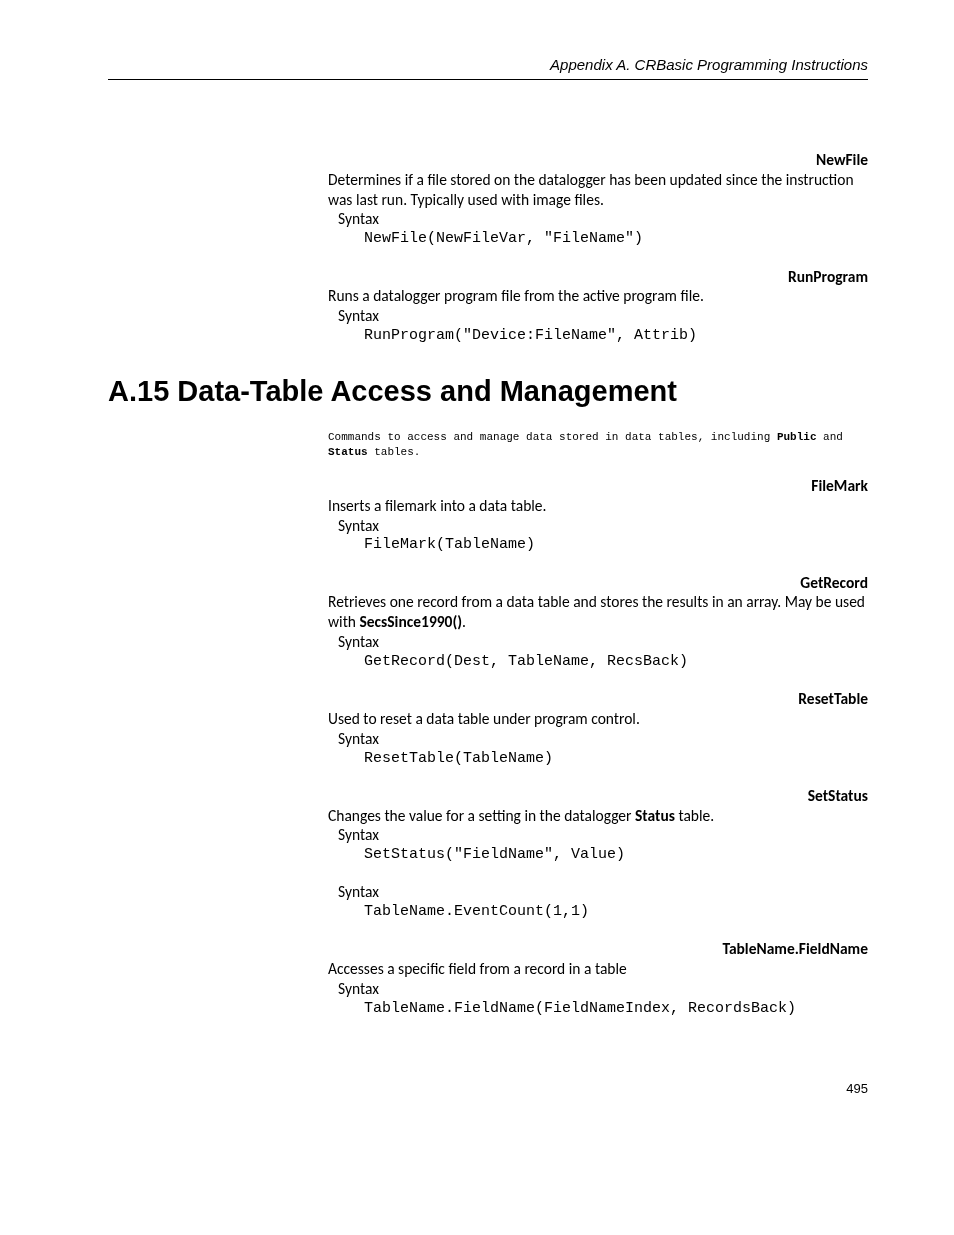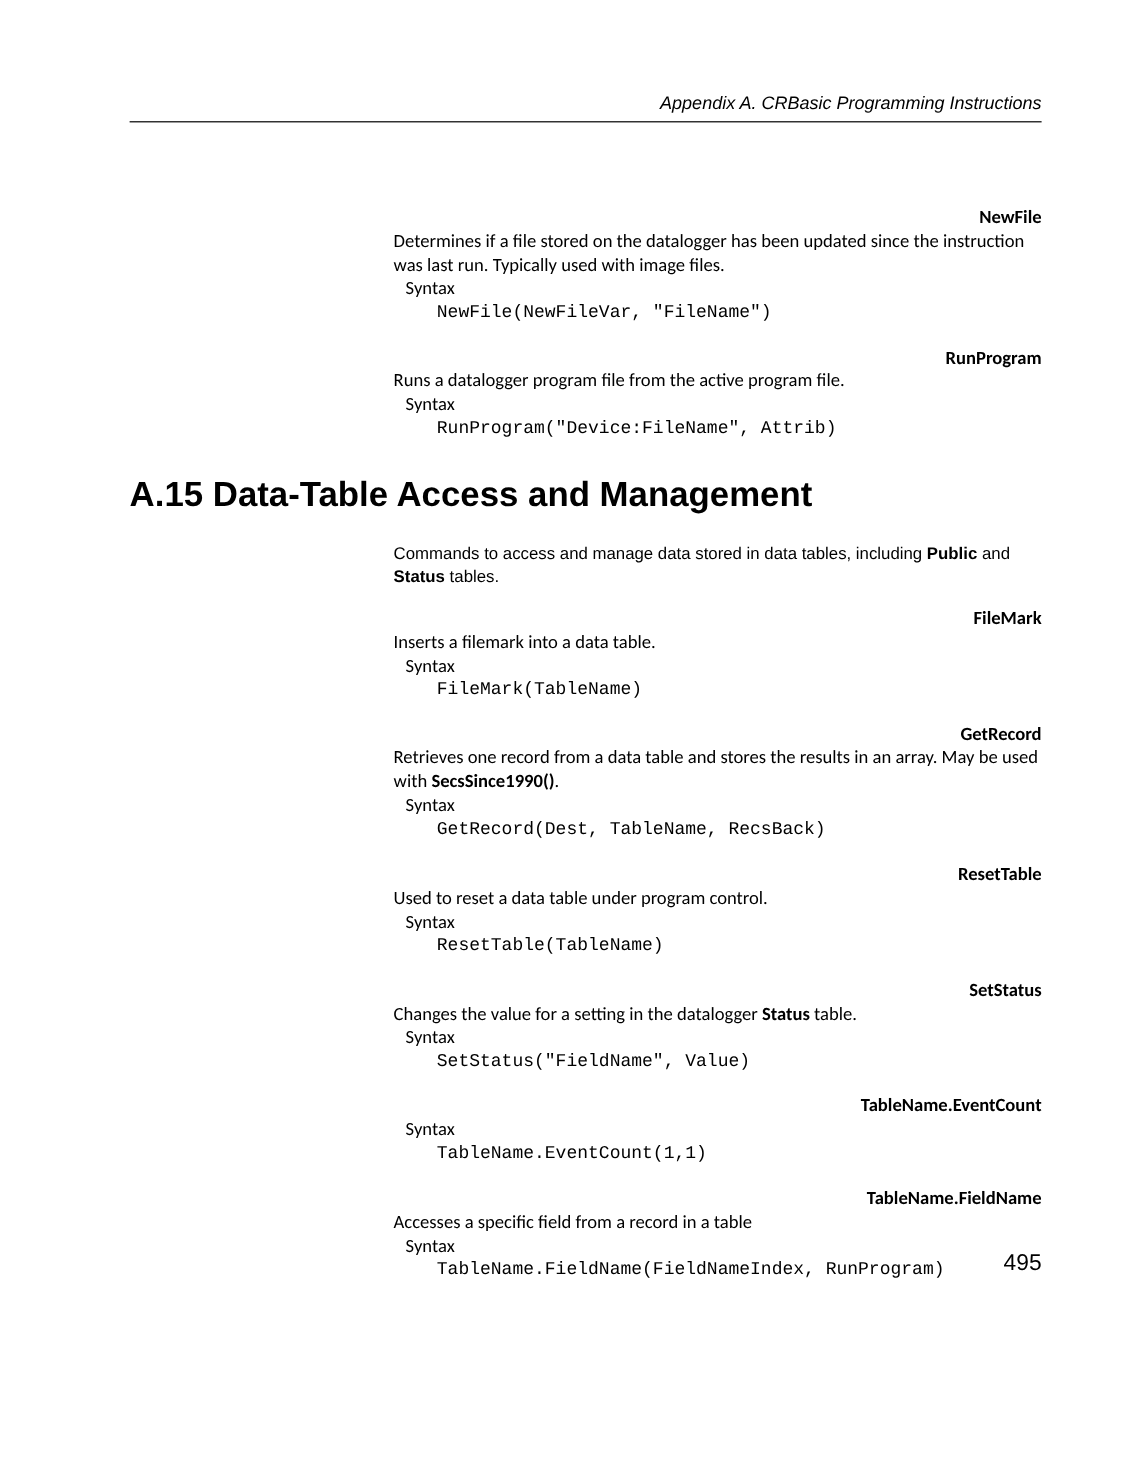--- a/index.html
+++ b/index.html
@@ -8,21 +8,21 @@
     background: #fff;
     font-family: Calibri, "Segoe UI", Arial, sans-serif;
     color: #000;
     width: 954px;
   }
   .page {
     width: 954px;
     height: 1136px;
     position: relative;
     box-sizing: border-box;
-    padding: 78px 86px 0 108px;
+    padding: 56px 86px 0 108px;
   }
   .running-head {
     text-align: right;
     font-style: italic;
     font-family: Arial, Helvetica, sans-serif;
     font-size: 15px;
     padding-bottom: 6px;
     border-bottom: 1px solid #000;
     margin-bottom: 70px;
   }
@@ -49,32 +49,32 @@
     white-space: pre;
     font-size: 15px;
   }
   h2.section-heading {
     font-family: Arial, Helvetica, sans-serif;
     font-weight: bold;
     font-size: 29px;
     margin: 30px 0 22px 0;
   }
   .section-intro {
-    font-family: Liberation Sans, sans-serif;
-    font-size: 14px;
+    font-family: Liberation Mono, monospace;
+    font-size: 11px;
     line-height: 1.35;
     margin-bottom: 16px;
   }
   .b { font-weight: bold; }
   .pagenum {
     position: absolute;
-    bottom: 72px;
+    bottom: 40px;
     right: 86px;
     font-family: Arial, Helvetica, sans-serif;
-    font-size: 19px;
+    font-size: 13px;
   }
 </style>
 </head>
 <body>
 
 <div class="page">
 
   <div class="running-head">Appendix A.  CRBasic Programming Instructions</div>
 
   <div class="content-col">
@@ -141,32 +141,31 @@
       <div class="entry-desc">
         <span>Changes the value for a setting in the datalogger </span><span class="b">Status</span><span> table.</span>
       </div>
       <div class="syntax-block">
         <div class="syntax-label">Syntax</div>
         <div class="syntax-code">SetStatus("FieldName", Value)</div>
       </div>
     </div>
 
     <div class="entry">
-      <div class="entry-title">TableName.EventCount</div>
       <div class="syntax-block">
         <div class="syntax-label">Syntax</div>
         <div class="syntax-code">TableName.EventCount(1,1)</div>
       </div>
     </div>
 
     <div class="entry">
       <div class="entry-title">TableName.FieldName</div>
       <div class="entry-desc">Accesses a specific field from a record in a table</div>
       <div class="syntax-block">
         <div class="syntax-label">Syntax</div>
-        <div class="syntax-code">TableName.FieldName(FieldNameIndex, RunProgram)</div>
+        <div class="syntax-code">TableName.FieldName(FieldNameIndex, RecordsBack)</div>
       </div>
     </div>
 
   </div>
 
   <div class="pagenum">495</div>
 </div>
 
 </body></html>

